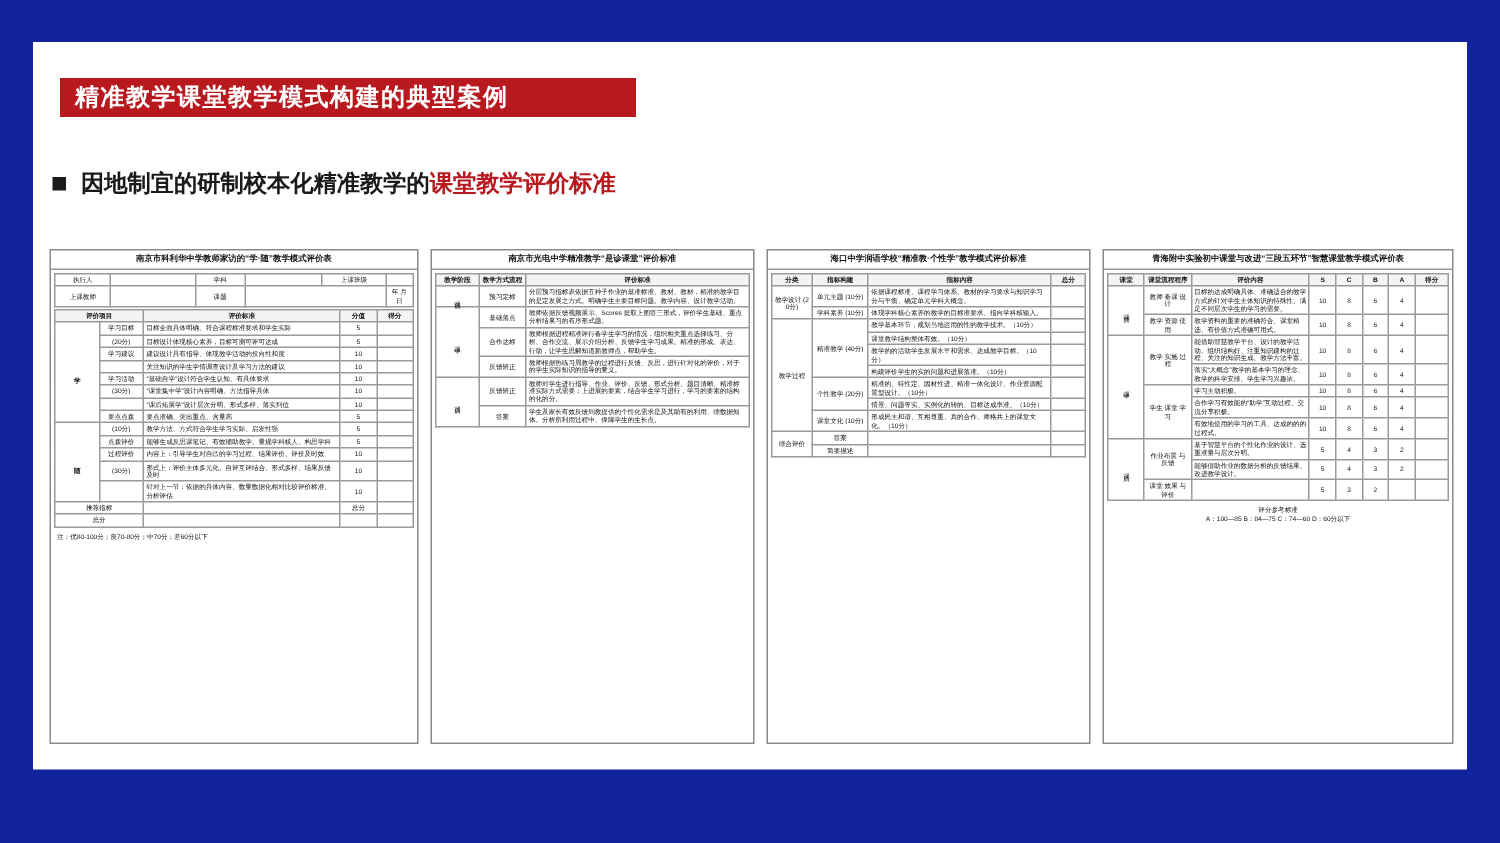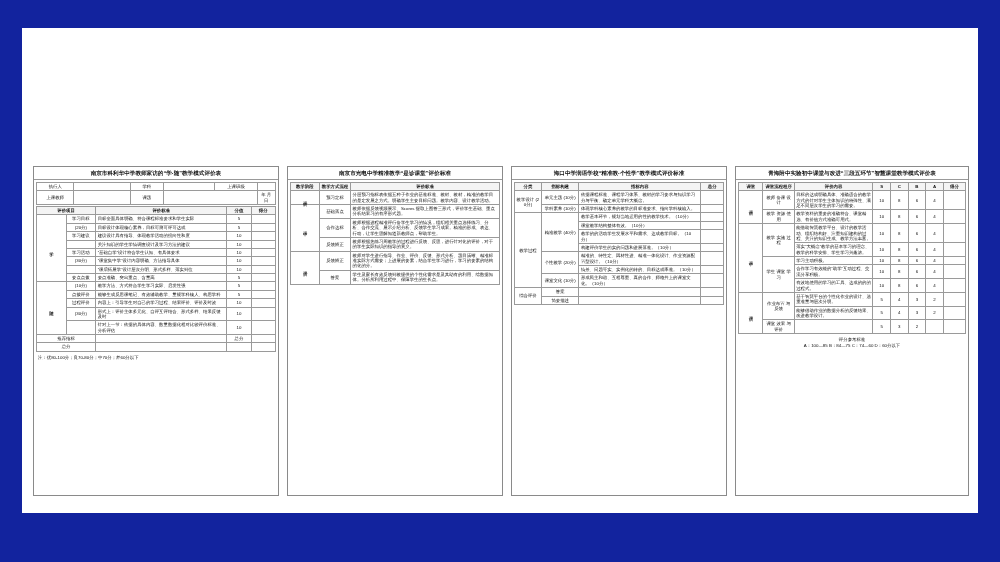--- a/index.html
+++ b/index.html
@@ -73,21 +73,30 @@
   .hdrcell{background:#f4f4f4;}
   .doc-inner{padding:2px;}
 </style>
 </head>
 <body>
 
 <div class="slide">
 
   <div class="white-sheet"></div>
 
-
+  <div class="title-band">
+    <span>精准教学课堂教学模式构建的典型案例</span>
+  </div>
+
+  <div class="bullet-row">
+    <div class="bullet-sq"></div>
+    <div class="bullet-text">
+      <span>因地制宜的研制校本化精准教学的</span><span class="hl">课堂教学评价标准</span>
+    </div>
+  </div>
 
   <div class="docs">
 
     <div class="doc doc1">
       <div class="doc-title">南京市科利华中学教师家访的“学·随”教学模式评价表</div>
       <div class="doc-inner">
         <table class="t">
           <tbody>
               <tr>
             <td class="c" style="width:14%">执行人</td>

